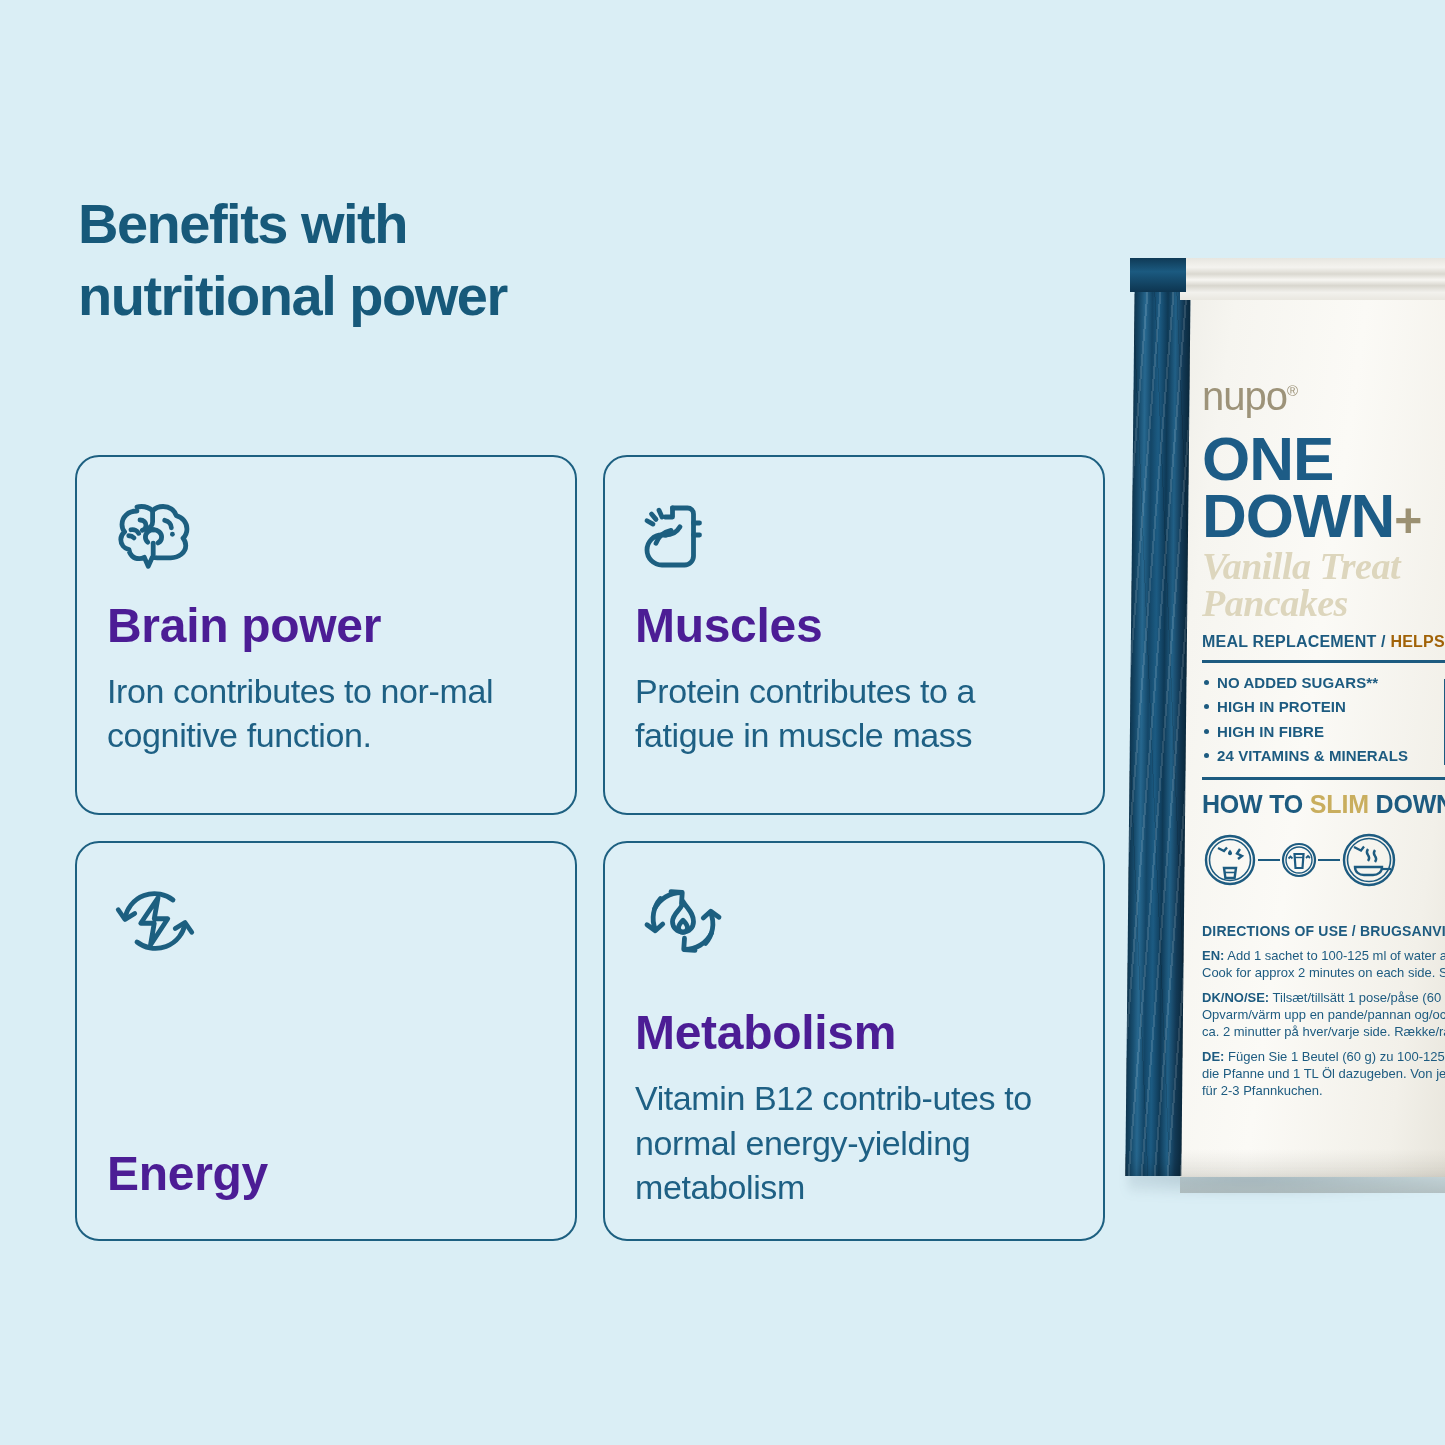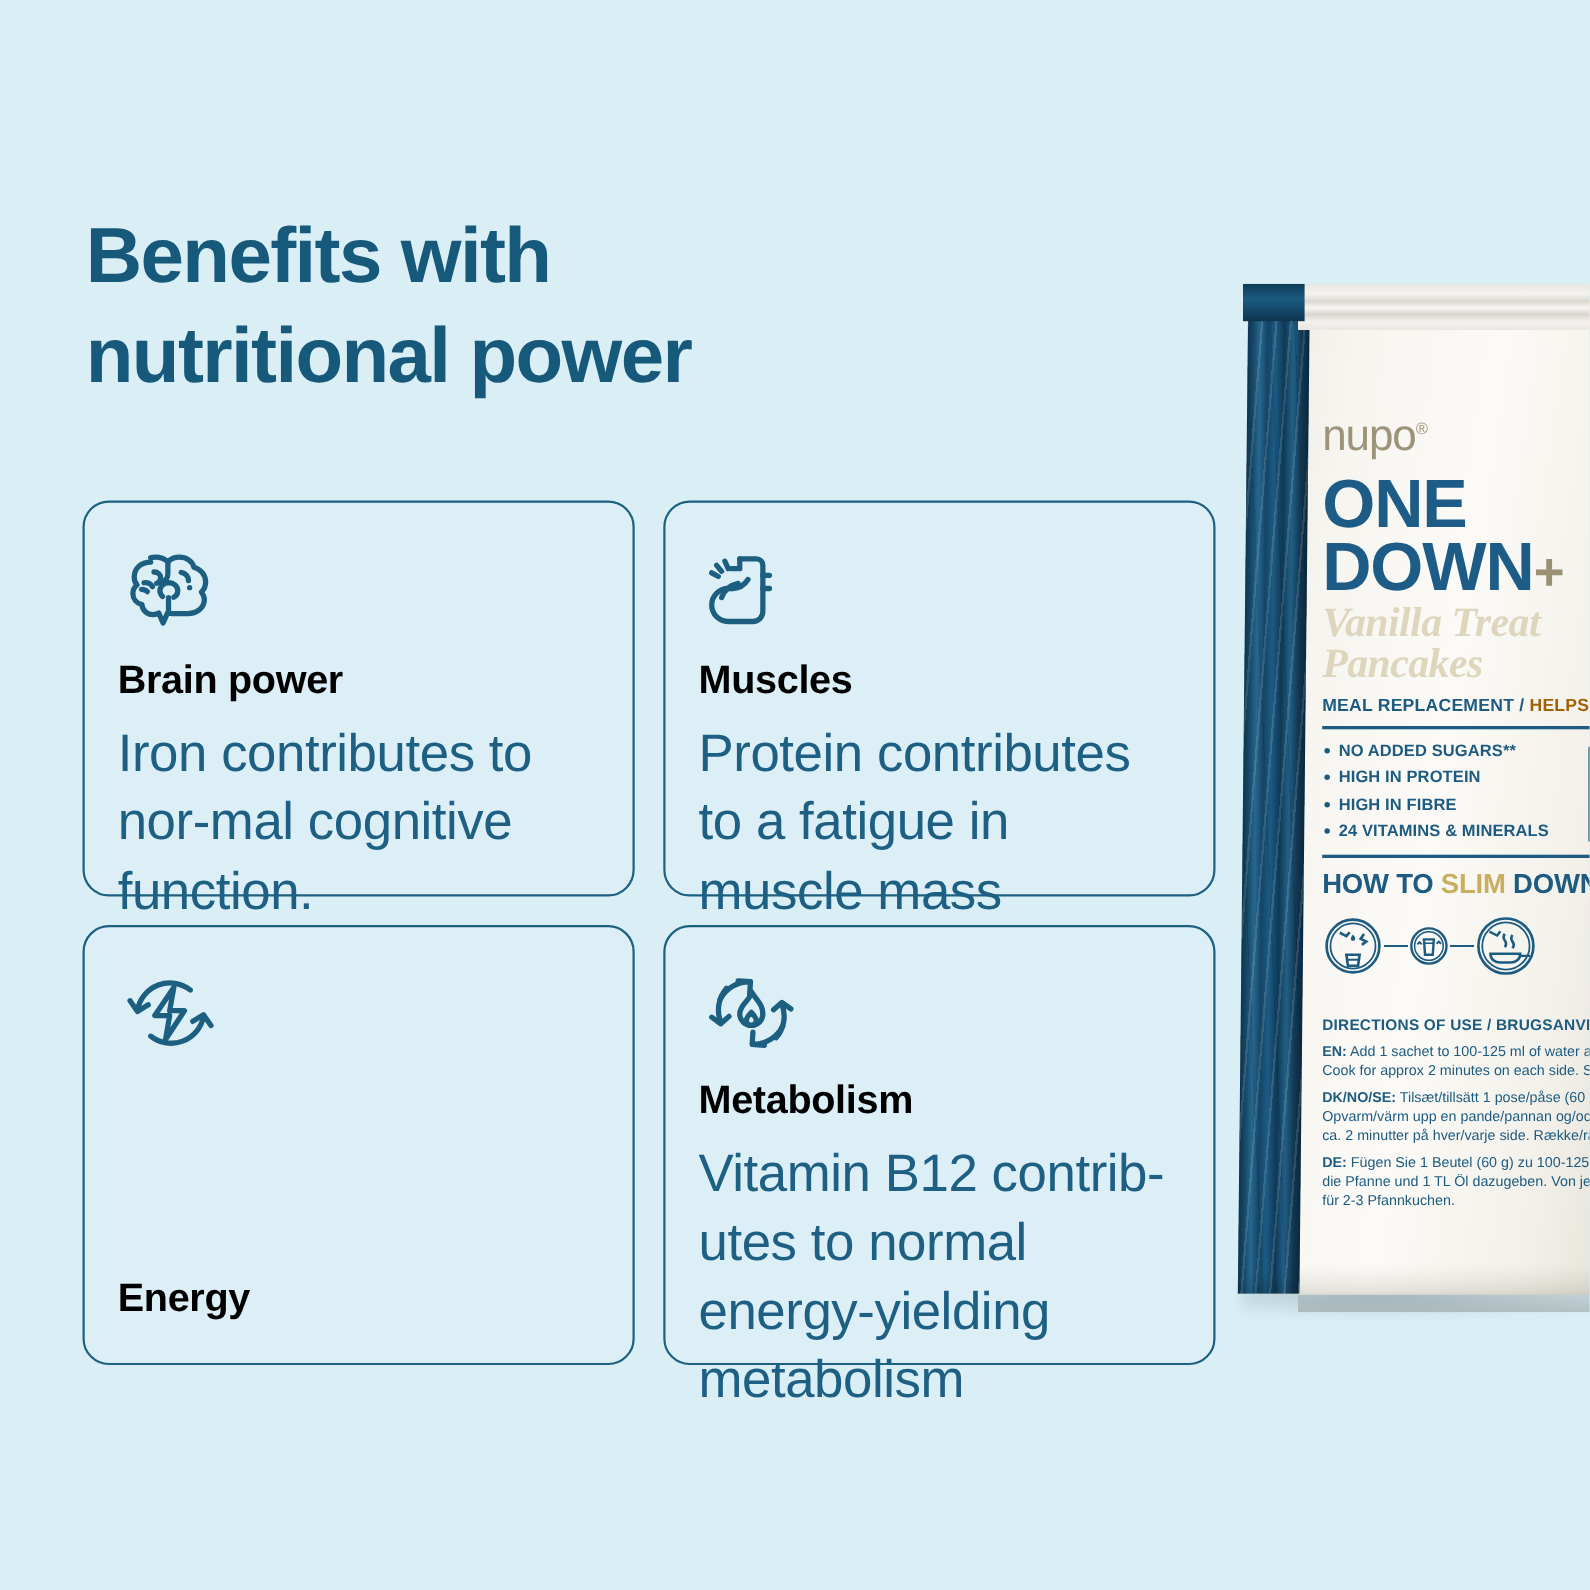--- a/index.html
+++ b/index.html
@@ -13,21 +13,21 @@
   }
 
   
   .page { position:relative; width:1445px; height:1445px; background:#daeef5; }
 
   
   .headline {
     position:absolute;
     left:78px; top:188px;
     width:880px;
-    font-size:71px;
+    font-size:56px;
     line-height:1.28;
     font-weight:700;
     color:#17597a;
     letter-spacing:-1.5px;
   }
   .headline .ln { display:block; }
 
   
   .cards {
     position:absolute;
@@ -49,29 +49,29 @@
   }
   .card-icon {
     width:96px; height:96px;
     display:block;
     color:#1c5f80;
     margin-bottom:14px;
     flex:0 0 auto;
   }
   .card-icon svg { display:block; width:100%; height:100%; }
   .card-title {
-    font-size:36px;
+    font-size:48px;
     font-weight:700;
-    color:#000000;
+    color:#4c1d95;
     margin-top:auto;
     margin-bottom:16px;
     letter-spacing:-0.3px;
   }
   .card-body {
-    font-size:48px;
+    font-size:34px;
     line-height:1.30;
     color:#1e6084;
     letter-spacing:-0.4px;
     padding-bottom:8px;
   }
   .card--energy .card-icon, .card--metabolism .card-icon { margin-bottom:10px; }
   .card--brain .card-body, .card--muscles .card-body { padding-bottom:34px; }
 
   
   .pouch-wrap {

